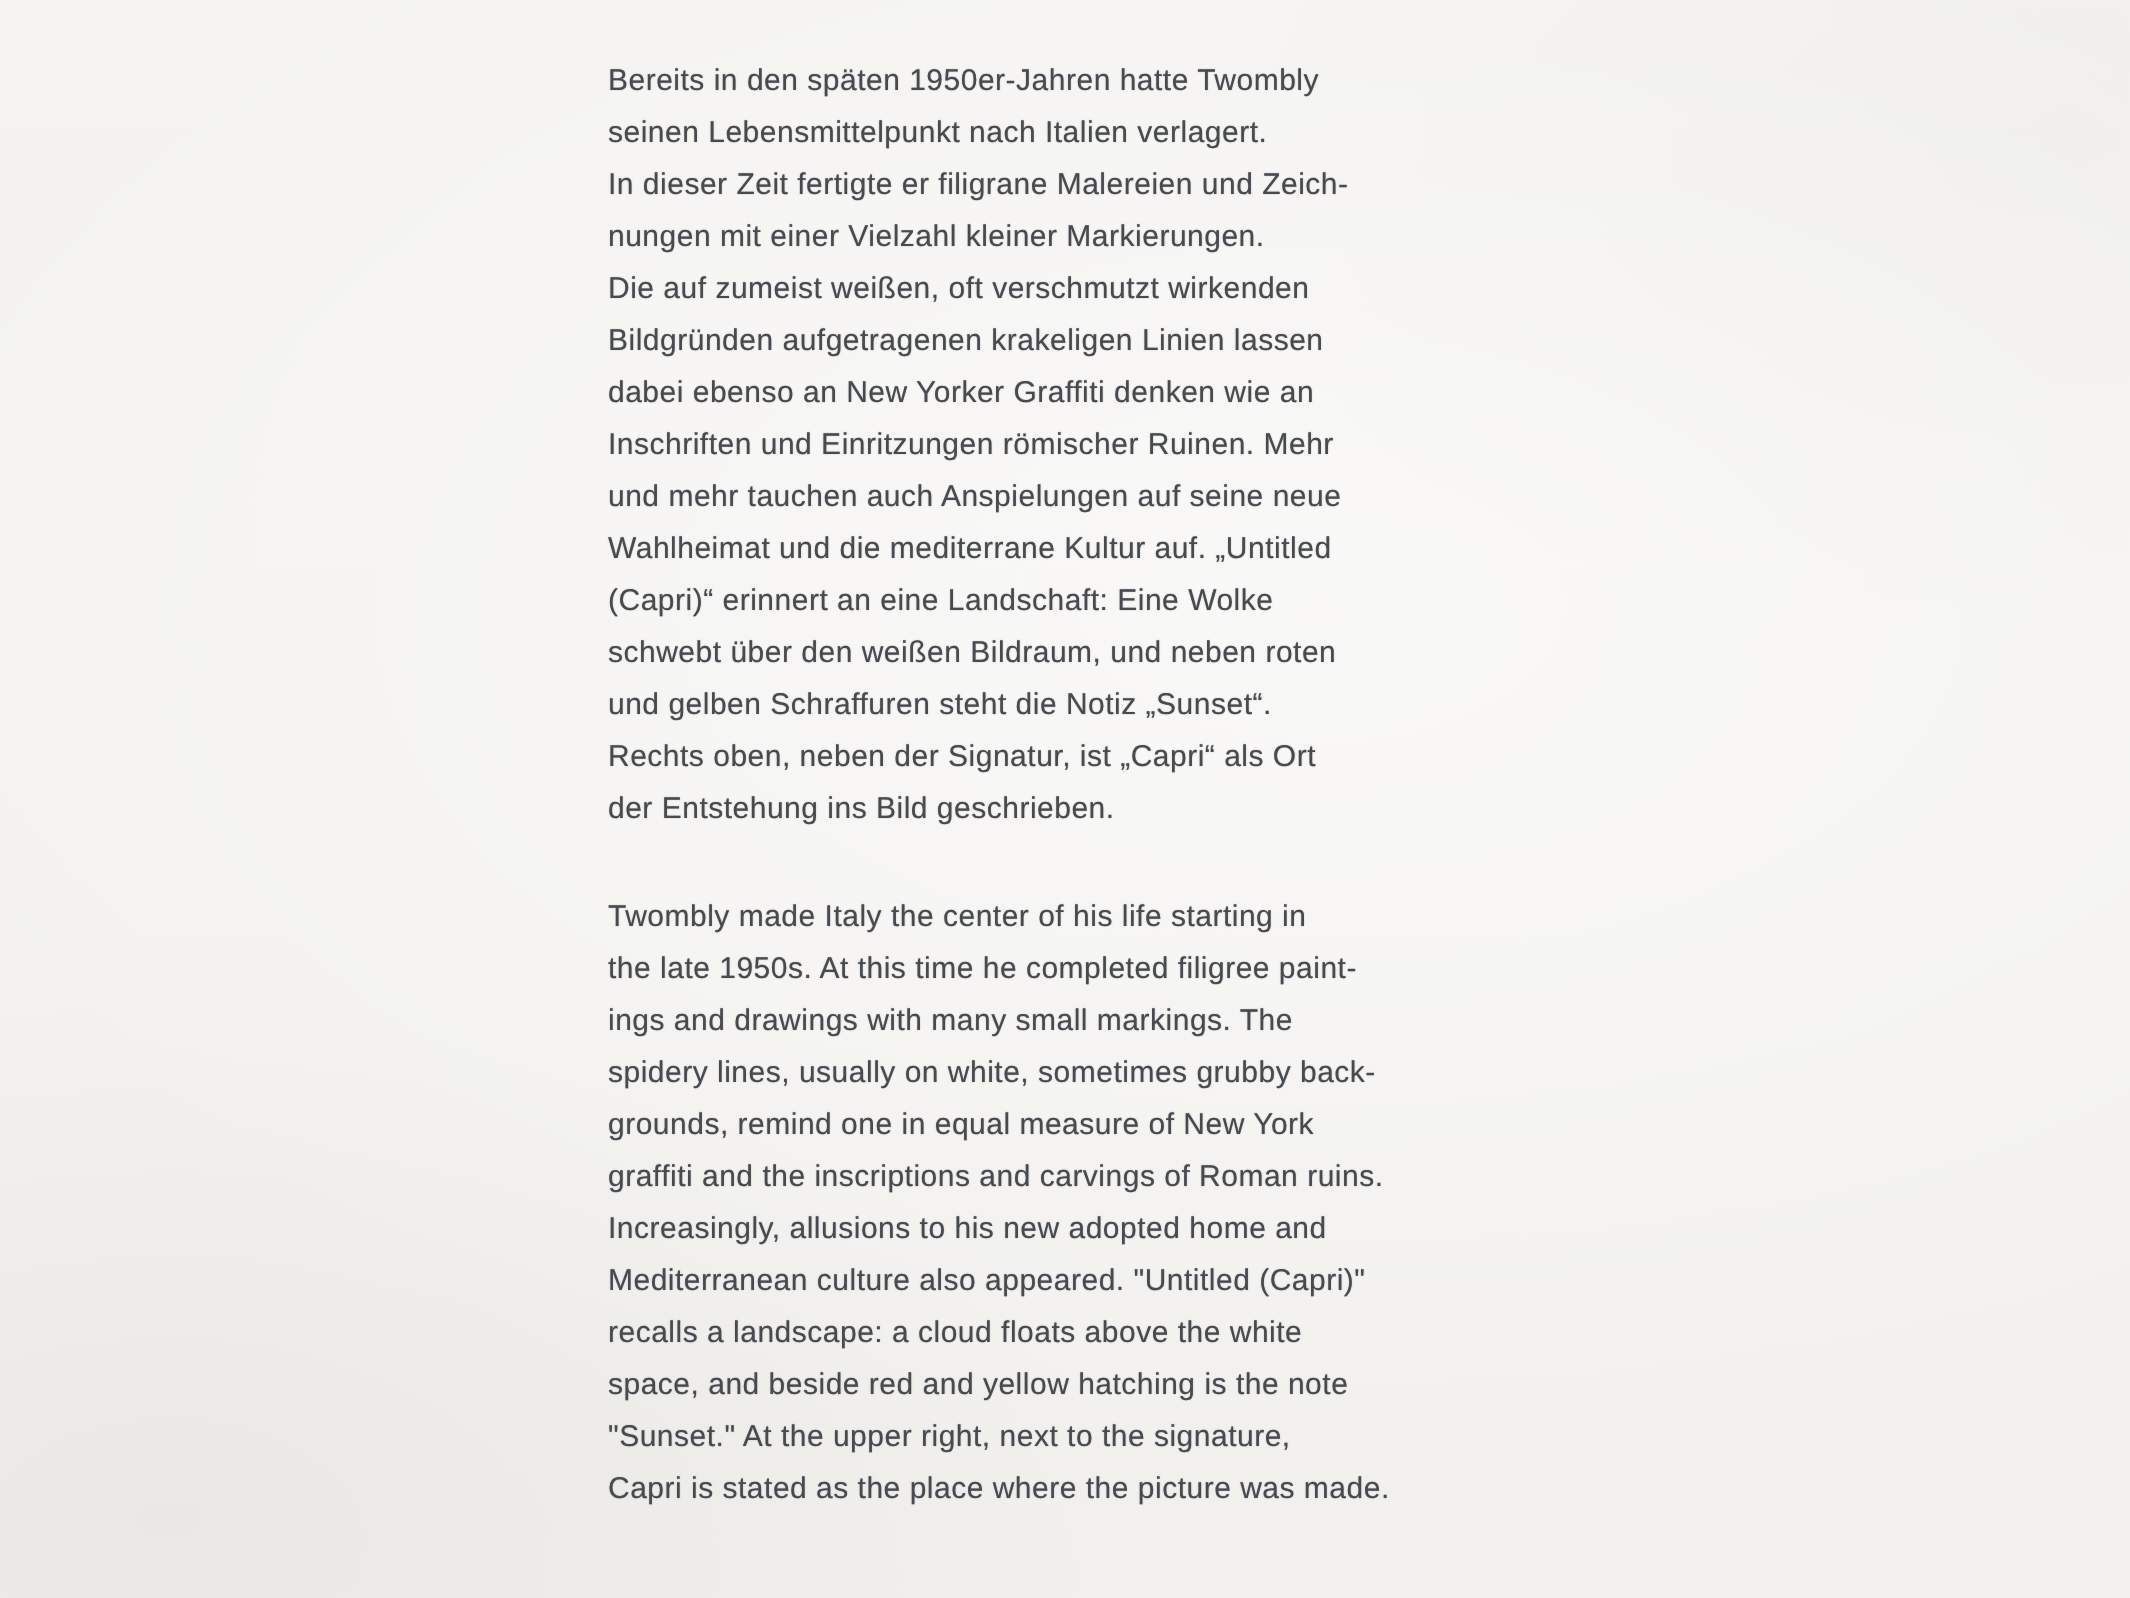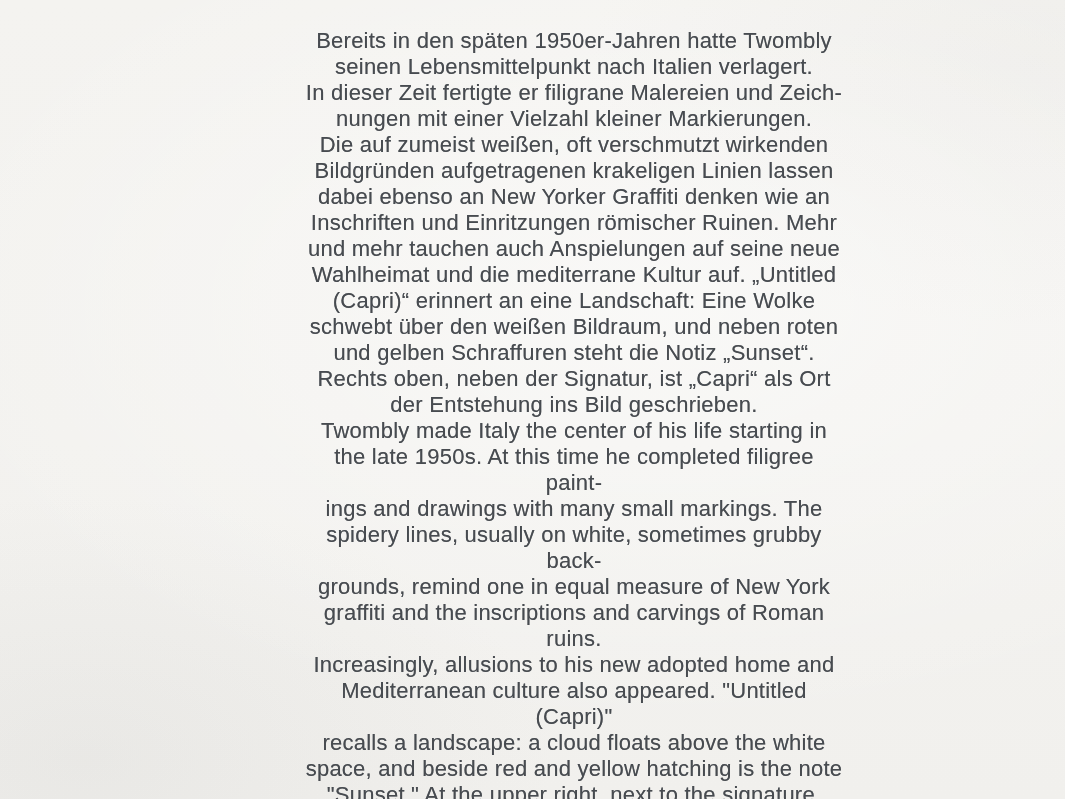--- a/index.html
+++ b/index.html
@@ -28,29 +28,29 @@
       linear-gradient(180deg, #f4f3f0 0%, #f3f2ef 55%, #f1f0ed 100%);
   }
   .text-block {
     position: absolute;
     left: 304px;
     top: 28px;
     width: 540px;
   }
   .para {
     white-space: pre-line;
-    font-size: 22px;
+    font-size: 15px;
     line-height: 26px;
     letter-spacing: 0.25px;
     color: var(--ink);
     
     text-shadow: 0 0 0.6px rgba(71,75,80,0.55);
-    text-align: center;
   }
   .para.en {
+    margin-top: 28px;
   }
 </style>
 </head>
 <body>
 
 <div class="photo">
   <div class="text-block">
     <p class="para de">Bereits in den späten 1950er-Jahren hatte Twombly
 seinen Lebensmittelpunkt nach Italien verlagert.
 In dieser Zeit fertigte er filigrane Malereien und Zeich-

